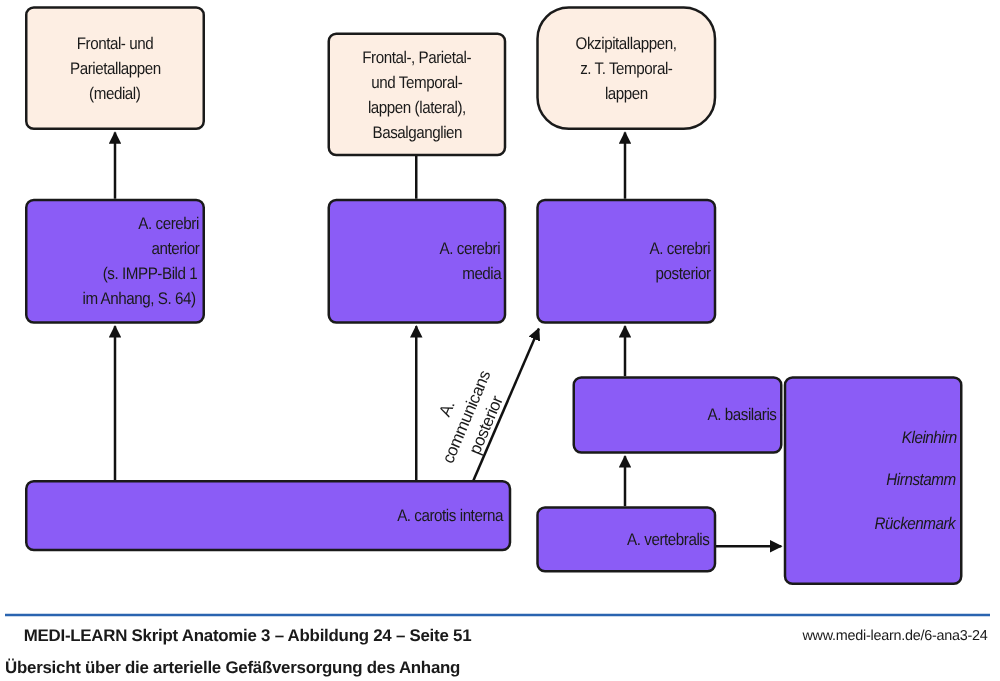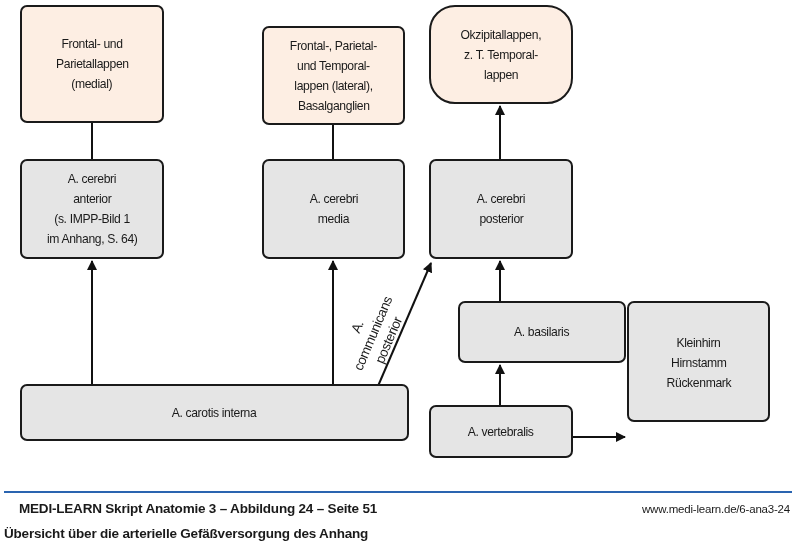--- a/index.html
+++ b/index.html
@@ -1,19 +1,19 @@
 <!DOCTYPE html>
 <html><head>
 <meta charset="utf-8">
 <style>
   html,body{margin:0;padding:0;background:#ffffff;}
   body{width:800px;height:545px;position:relative;overflow:hidden;font-family:"Liberation Sans",sans-serif;color:#1a1a1a;}
   .box{position:absolute;box-sizing:border-box;border:2px solid #1a1a1a;border-radius:7px;display:flex;flex-direction:column;align-items:center;justify-content:center;text-align:center;}
   .light{background:#fdeee3;}
-  .dark{background:#e5e5e5;}
+  .dark{background:#8b5cf6;align-items:flex-end;}
   .box span{display:block;font-size:13.5px;line-height:20px;letter-spacing:-0.4px;transform:scaleX(0.9);}
   svg.arrows{position:absolute;left:0;top:0;}
   .rot-label{position:absolute;left:328px;top:308px;width:90px;text-align:center;transform:rotate(-67deg);transform-origin:center center;}
   .rot-label span{display:block;font-size:13.5px;line-height:17px;letter-spacing:-0.4px;}
   .rule{position:absolute;left:4px;top:491px;width:788px;height:2px;background:#2a64b0;}
   .foot1{position:absolute;left:19px;top:501px;font-size:13.5px;font-weight:bold;letter-spacing:-0.2px;}
   .foot2{position:absolute;left:4px;top:526px;font-size:13.5px;font-weight:bold;letter-spacing:-0.2px;}
   .foot-url{position:absolute;right:10px;top:503px;font-size:11.5px;letter-spacing:-0.2px;}
 </style>
 </head>
@@ -33,21 +33,21 @@
   <line x1="500" y1="159" x2="500" y2="106" stroke="#111" stroke-width="2" marker-end="url(#ah)"></line>
   <line x1="92" y1="405" x2="92" y2="261" stroke="#111" stroke-width="2" marker-end="url(#ah)"></line>
   <line x1="333" y1="405" x2="333" y2="261" stroke="#111" stroke-width="2" marker-end="url(#ah)"></line>
   <line x1="500" y1="301" x2="500" y2="261" stroke="#111" stroke-width="2" marker-end="url(#ah)"></line>
   <line x1="500" y1="405" x2="500" y2="365" stroke="#111" stroke-width="2" marker-end="url(#ah)"></line>
   <line x1="572" y1="332" x2="625" y2="332" stroke="#111" stroke-width="2" marker-end="url(#ah)"></line>
   <line x1="572" y1="437" x2="625" y2="437" stroke="#111" stroke-width="2" marker-end="url(#ah)"></line>
   <line x1="372" y1="400" x2="431" y2="263" stroke="#111" stroke-width="2" marker-start="url(#ahs)" marker-end="url(#ah)"></line>
 </svg>
 
-<div class="box light" style="left:20px;top:5px;width:144px;height:118px;">
+<div class="box light" style="left:20px;top:5px;width:144px;height:99px;">
   <span>Frontal- und</span>
   <span>Parietallappen</span>
   <span>(medial)</span>
 </div>
 <div class="box light" style="left:262px;top:5px;width:143px;height:99px;margin-top:21px;">
   <span>Frontal-, Parietal-</span>
   <span>und Temporal-</span>
   <span>lappen (lateral),</span>
   <span>Basalganglien</span>
 </div>
@@ -76,21 +76,21 @@
   <span>A. basilaris</span>
 </div>
 
 <div class="box dark" style="left:20px;top:384px;width:389px;height:57px;">
   <span>A. carotis interna</span>
 </div>
 <div class="box dark" style="left:429px;top:405px;width:144px;height:53px;">
   <span>A. vertebralis</span>
 </div>
 
-<div class="box dark" style="left:627px;top:301px;width:143px;height:121px;justify-content:space-around;padding:30px 0;">
+<div class="box dark" style="left:627px;top:301px;width:143px;height:167px;justify-content:space-around;padding:30px 0;font-style:italic;">
   <span>Kleinhirn</span>
   <span>Hirnstamm</span>
   <span>Rückenmark</span>
 </div>
 
 <div class="rot-label">
   <span>A. communicans</span>
   <span>posterior</span>
 </div>
 

